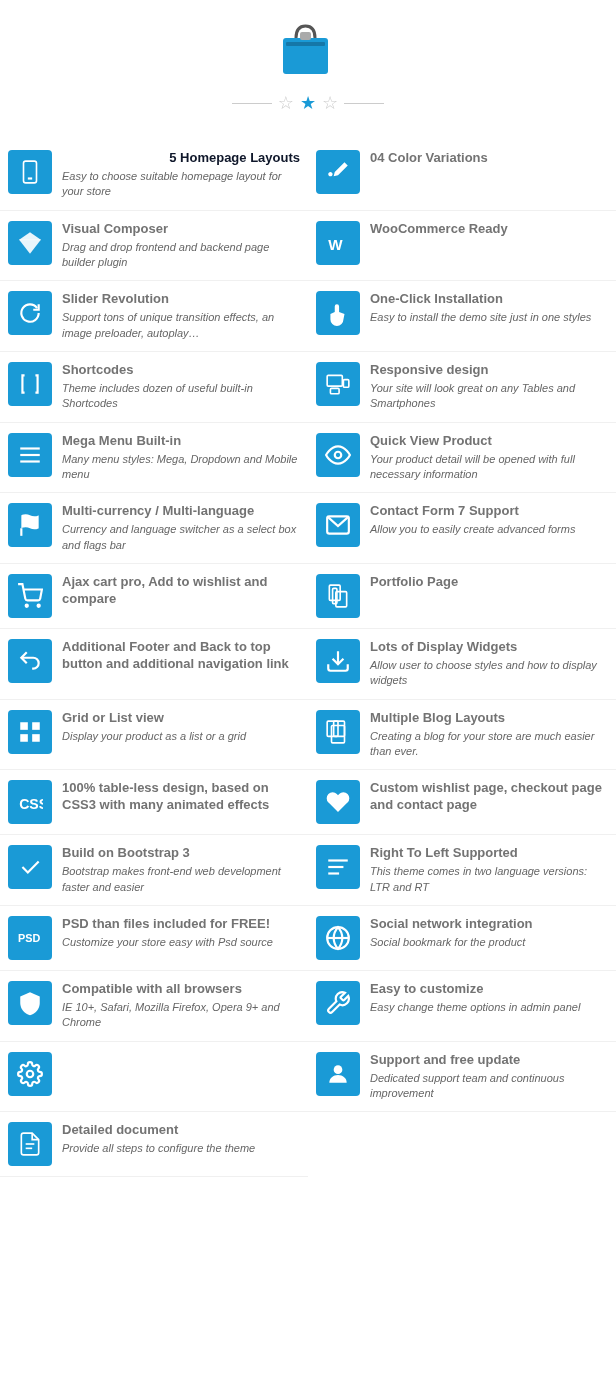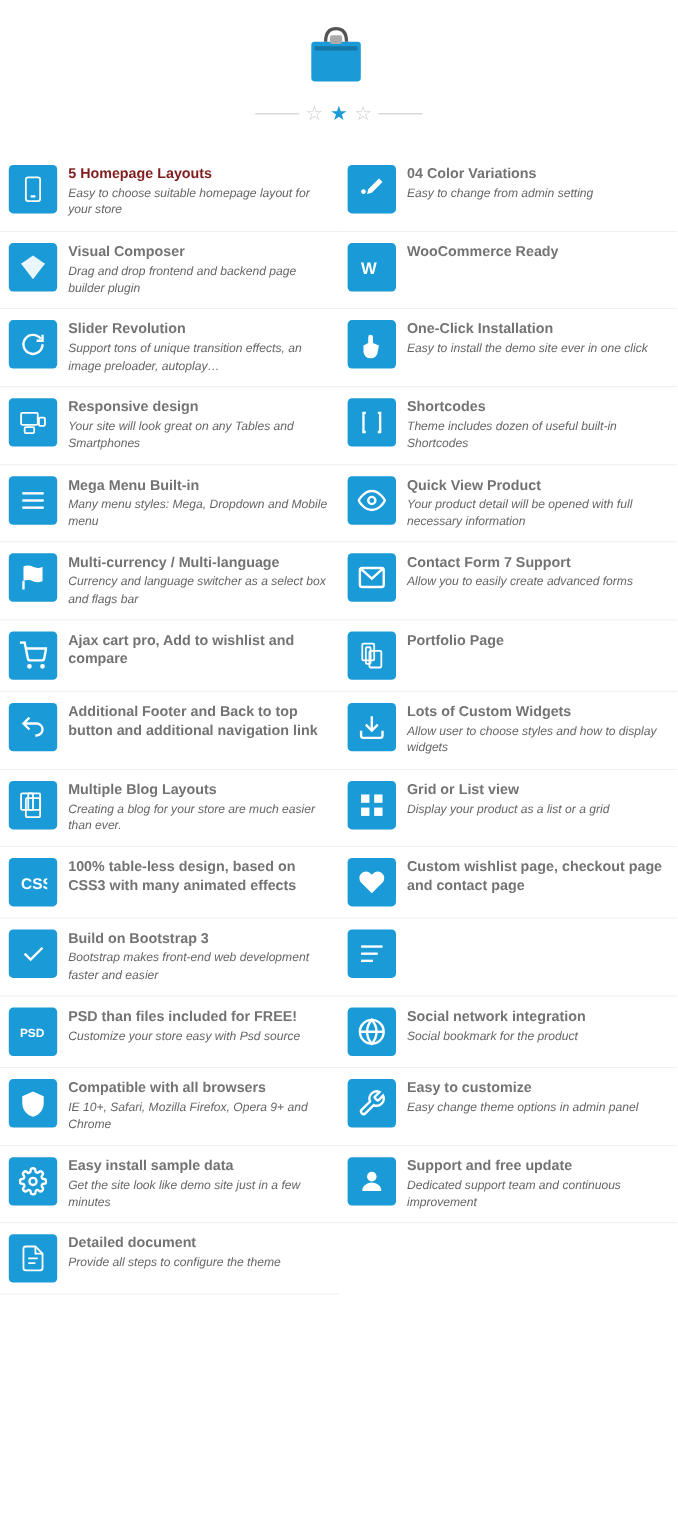--- a/index.html
+++ b/index.html
@@ -79,21 +79,22 @@
       flex: 1;
     }
     .feature-title {
       font-size: 13px;
       font-weight: bold;
       color: #737373;
       line-height: 1.3;
       margin-bottom: 2px;
     }
     .feature-title.orange {
-      color: #7f1d1d;
+      color: #0f172a;
+      text-align: right;
     }
     .feature-desc {
       font-size: 11px;
       color: #666;
       line-height: 1.4;
       font-style: italic;
     }
   </style>
 </head>
 <body>
@@ -133,21 +134,20 @@
       </div>
     </div>
     <div class="feature-item">
       <div class="feature-icon">
         <svg viewBox="0 0 24 24" width="26" height="26" fill="white">
           <path d="M7 14c0 1.1-.9 2-2 2s-2-.9-2-2 .9-2 2-2 2 .9 2 2zm13-9l-2-2-9 9-1 4 4-1 9-9-1-1z" fill="white"></path>
         </svg>
       </div>
       <div class="feature-text">
         <div class="feature-title">04 Color Variations</div>
-        <div class="feature-desc">Easy to change from  admin setting</div>
       </div>
     </div>
     <div class="feature-item">
       <div class="feature-icon">
         <svg viewBox="0 0 24 24" width="26" height="26" fill="white">
           <path d="M12 2L2 9l10 13L22 9z" fill="white" opacity="0.9"></path>
           <path d="M2 9h20" stroke="rgba(255,255,255,0.5)" stroke-width="1"></path>
         </svg>
       </div>
       <div class="feature-text">
@@ -178,50 +178,50 @@
       </div>
     </div>
     <div class="feature-item">
       <div class="feature-icon">
         <svg viewBox="0 0 24 24" width="26" height="26" fill="white">
           <path d="M9 11V6a2 2 0 0 1 4 0v5l5 2-1 5a6 6 0 0 1-12 0V13l4-2z" fill="white"></path>
         </svg>
       </div>
       <div class="feature-text">
         <div class="feature-title">One-Click Installation</div>
-        <div class="feature-desc">Easy to install the demo site ever in one click</div>
+        <div class="feature-desc">Easy to install the demo site just in one styles</div>
+      </div>
+    </div>
+    <div class="feature-item">
+      <div class="feature-icon">
+        <svg viewBox="0 0 24 24" width="26" height="26" fill="none" stroke="white" stroke-width="2">
+          <path d="M7 4H5v16h2"></path>
+          <path d="M17 4h2v16h-2"></path>
+        </svg>
+      </div>
+      <div class="feature-text">
+        <div class="feature-title">Shortcodes</div>
+        <div class="feature-desc">Theme includes dozen of useful built-in Shortcodes</div>
       </div>
     </div>
     <div class="feature-item">
       <div class="feature-icon">
         <svg viewBox="0 0 24 24" width="26" height="26" fill="none" stroke="white" stroke-width="1.5">
           <rect x="2" y="4" width="14" height="10" rx="1"></rect>
           <rect x="5" y="16" width="8" height="5" rx="1"></rect>
           <rect x="17" y="8" width="5" height="7" rx="1"></rect>
         </svg>
       </div>
       <div class="feature-text">
         <div class="feature-title">Responsive design</div>
         <div class="feature-desc">Your site will look great on any Tables and Smartphones</div>
       </div>
     </div>
     <div class="feature-item">
       <div class="feature-icon">
-        <svg viewBox="0 0 24 24" width="26" height="26" fill="none" stroke="white" stroke-width="2">
-          <path d="M7 4H5v16h2"></path>
-          <path d="M17 4h2v16h-2"></path>
-        </svg>
-      </div>
-      <div class="feature-text">
-        <div class="feature-title">Shortcodes</div>
-        <div class="feature-desc">Theme includes dozen of useful built-in Shortcodes</div>
-      </div>
-    </div>
-    <div class="feature-item">
-      <div class="feature-icon">
         <svg viewBox="0 0 24 24" width="26" height="26" fill="white">
           <rect x="3" y="5" width="18" height="2"></rect>
           <rect x="3" y="11" width="18" height="2"></rect>
           <rect x="3" y="17" width="18" height="2"></rect>
         </svg>
       </div>
       <div class="feature-text">
         <div class="feature-title">Mega Menu Built-in</div>
         <div class="feature-desc">Many menu styles: Mega, Dropdown and Mobile menu</div>
       </div>
@@ -299,53 +299,53 @@
     </div>
     <div class="feature-item">
       <div class="feature-icon">
         <svg viewBox="0 0 24 24" width="26" height="26" fill="none" stroke="white" stroke-width="2">
           <path d="M21 15v4a2 2 0 0 1-2 2H5a2 2 0 0 1-2-2v-4"></path>
           <polyline points="7 10 12 15 17 10"></polyline>
           <line x1="12" y1="15" x2="12" y2="3"></line>
         </svg>
       </div>
       <div class="feature-text">
-        <div class="feature-title">Lots of Custom Widgets</div>
+        <div class="feature-title">Lots of Display Widgets</div>
         <div class="feature-desc">Allow user to choose styles and how to display widgets</div>
+      </div>
+    </div>
+    <div class="feature-item">
+      <div class="feature-icon">
+        <svg viewBox="0 0 24 24" width="26" height="26" fill="white">
+          <rect x="3" y="3" width="7" height="7"></rect>
+          <rect x="14" y="3" width="7" height="7"></rect>
+          <rect x="3" y="14" width="7" height="7"></rect>
+          <rect x="14" y="14" width="7" height="7"></rect>
+        </svg>
+      </div>
+      <div class="feature-text">
+        <div class="feature-title">Grid or List view</div>
+        <div class="feature-desc">Display your product as a list or a grid</div>
       </div>
     </div>
     <div class="feature-item">
       <div class="feature-icon">
         <svg viewBox="0 0 24 24" width="26" height="26" fill="none" stroke="white" stroke-width="1.5">
           <rect x="2" y="2" width="10" height="14" rx="1"></rect>
           <rect x="8" y="2" width="10" height="14" rx="1"></rect>
           <rect x="6" y="6" width="12" height="16" rx="1"></rect>
         </svg>
       </div>
       <div class="feature-text">
         <div class="feature-title">Multiple Blog Layouts</div>
         <div class="feature-desc">Creating a blog for your store are much easier than ever.</div>
       </div>
     </div>
     <div class="feature-item">
       <div class="feature-icon">
-        <svg viewBox="0 0 24 24" width="26" height="26" fill="white">
-          <rect x="3" y="3" width="7" height="7"></rect>
-          <rect x="14" y="3" width="7" height="7"></rect>
-          <rect x="3" y="14" width="7" height="7"></rect>
-          <rect x="14" y="14" width="7" height="7"></rect>
-        </svg>
-      </div>
-      <div class="feature-text">
-        <div class="feature-title">Grid or List view</div>
-        <div class="feature-desc">Display your product as a list or a grid</div>
-      </div>
-    </div>
-    <div class="feature-item">
-      <div class="feature-icon">
         <svg viewBox="0 0 24 24" width="26" height="26">
           <text x="2" y="18" font-size="13" font-weight="bold" fill="white">CSS</text>
         </svg>
       </div>
       <div class="feature-text">
         <div class="feature-title">100% table-less design, based on CSS3 with many animated effects</div>
       </div>
     </div>
     <div class="feature-item">
       <div class="feature-icon">
@@ -369,20 +369,24 @@
       </div>
     </div>
     <div class="feature-item">
       <div class="feature-icon">
         <svg viewBox="0 0 24 24" width="26" height="26" fill="white">
           <rect x="3" y="5" width="18" height="2"></rect>
           <rect x="3" y="11" width="14" height="2"></rect>
           <rect x="3" y="17" width="10" height="2"></rect>
         </svg>
       </div>
+      <div class="feature-text">
+        <div class="feature-title">Right To Left Supported</div>
+        <div class="feature-desc">This theme comes in two language versions: LTR and RT</div>
+      </div>
     </div>
     <div class="feature-item">
       <div class="feature-icon">
         <svg viewBox="0 0 24 24" width="26" height="26">
           <text x="1" y="16" font-size="10" font-weight="bold" fill="white">PSD</text>
         </svg>
       </div>
       <div class="feature-text">
         <div class="feature-title">PSD than files included for FREE!</div>
         <div class="feature-desc">Customize your store easy with Psd source</div>
@@ -422,24 +426,20 @@
         <div class="feature-title">Easy to customize</div>
         <div class="feature-desc">Easy change theme options in admin panel</div>
       </div>
     </div>
     <div class="feature-item">
       <div class="feature-icon">
         <svg viewBox="0 0 24 24" width="26" height="26" fill="none" stroke="white" stroke-width="2">
           <circle cx="12" cy="12" r="3"></circle>
           <path d="M19.4 15a1.65 1.65 0 0 0 .33 1.82l.06.06a2 2 0 0 1-2.83 2.83l-.06-.06a1.65 1.65 0 0 0-1.82-.33 1.65 1.65 0 0 0-1 1.51V21a2 2 0 0 1-4 0v-.09A1.65 1.65 0 0 0 9 19.4a1.65 1.65 0 0 0-1.82.33l-.06.06a2 2 0 0 1-2.83-2.83l.06-.06A1.65 1.65 0 0 0 4.68 15a1.65 1.65 0 0 0-1.51-1H3a2 2 0 0 1 0-4h.09A1.65 1.65 0 0 0 4.6 9a1.65 1.65 0 0 0-.33-1.82l-.06-.06a2 2 0 0 1 2.83-2.83l.06.06A1.65 1.65 0 0 0 9 4.68a1.65 1.65 0 0 0 1-1.51V3a2 2 0 0 1 4 0v.09a1.65 1.65 0 0 0 1 1.51 1.65 1.65 0 0 0 1.82-.33l.06-.06a2 2 0 0 1 2.83 2.83l-.06.06A1.65 1.65 0 0 0 19.4 9a1.65 1.65 0 0 0 1.51 1H21a2 2 0 0 1 0 4h-.09a1.65 1.65 0 0 0-1.51 1z"></path>
         </svg>
-      </div>
-      <div class="feature-text">
-        <div class="feature-title">Easy install sample data</div>
-        <div class="feature-desc">Get the site look like demo site just in a few minutes</div>
       </div>
     </div>
     <div class="feature-item">
       <div class="feature-icon">
         <svg viewBox="0 0 24 24" width="26" height="26" fill="white">
           <circle cx="12" cy="8" r="4"></circle>
           <path d="M4 20c0-4 3.6-7 8-7s8 3 8 7"></path>
         </svg>
       </div>
       <div class="feature-text">

